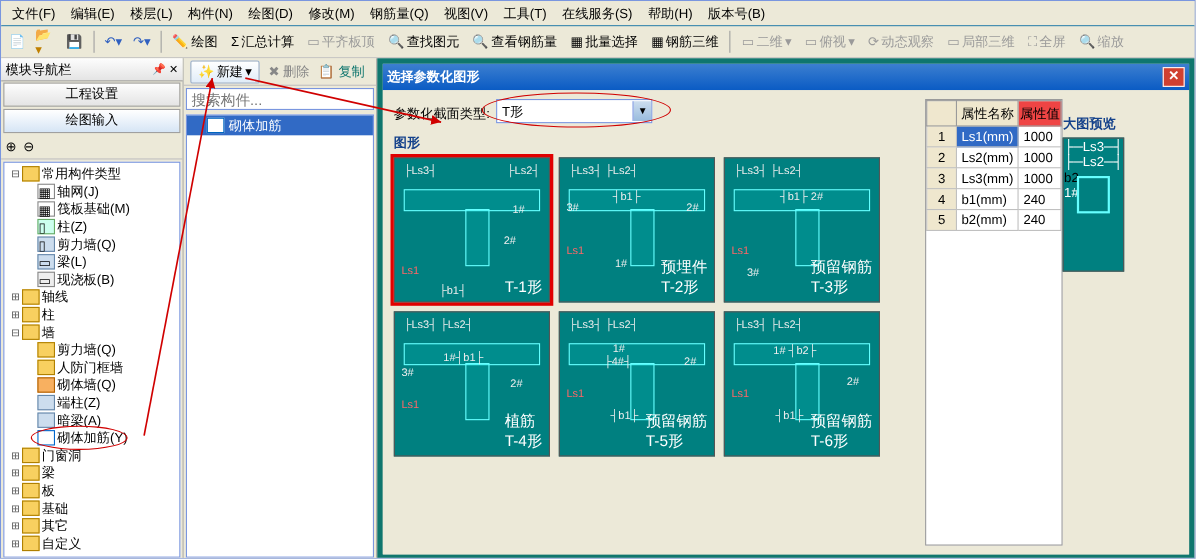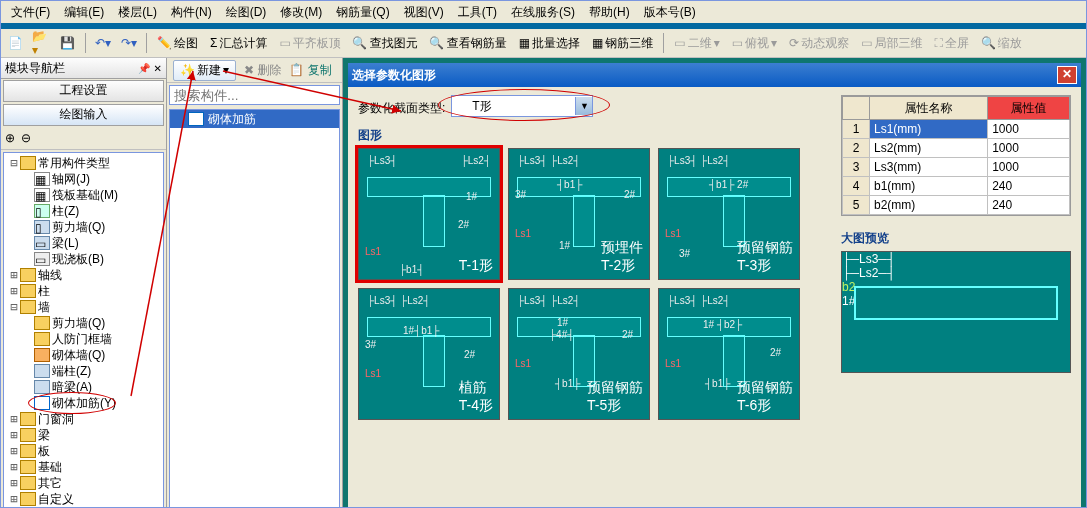--- a/index.html
+++ b/index.html
@@ -1,18 +1,18 @@
 <!DOCTYPE html>
 <html><head>
 <meta charset="utf-8">
 <style>
   html,body{margin:0;padding:0;font-family:"Microsoft YaHei","SimSun",sans-serif;font-size:12px;color:#000;background:#ece9d8;}
   .app{width:1087px;height:508px;position:relative;overflow:hidden;border:1px solid #7a96df;box-sizing:border-box;background:#ece9d8;}
   
-  .menubar{height:22px;display:flex;align-items:center;padding:0 4px;gap:2px;background:#ece9d8;border-bottom:6px solid #0369a1;}
+  .menubar{height:22px;display:flex;align-items:center;padding:0 4px;gap:2px;background:#ece9d8;border-bottom:1px solid #0369a1;}
   .menubar span{padding:2px 6px;cursor:default;}
   
   .toolbar{height:28px;display:flex;align-items:center;padding:0 4px;gap:4px;background:#ece9d8;border-bottom:1px solid #c0c0c0;}
   .tbtn{width:20px;height:20px;border:1px solid transparent;display:flex;align-items:center;justify-content:center;}
   .sep{width:1px;height:20px;background:#a0a0a0;margin:0 2px;}
   .tlabel{display:flex;align-items:center;gap:2px;padding:0 4px;}
   .tlabel.gray{color:#9a9a9a;}
   
   .main{display:flex;height:calc(100% - 50px);}
   .left{width:165px;border-right:1px solid #a0a0a0;display:flex;flex-direction:column;background:#ece9d8;}
@@ -40,29 +40,29 @@
   .mlrow .ic{width:14px;height:12px;background:#fff;border:1px solid #0066c0;margin-right:4px;}
   .mlrow.sel{background:#316ac5;color:#fff;}
   
   .right{flex:1;display:flex;flex-direction:column;border:5px solid #0f766e;margin:0;}
   .dlgtitle{height:24px;background:linear-gradient(#3c7fd0,#0a5bc4);color:#fff;font-weight:bold;display:flex;align-items:center;justify-content:space-between;padding:0 4px;}
   .dlgtitle .x{width:18px;height:16px;background:#d04030;border:1px solid #fff;color:#fff;text-align:center;line-height:14px;font-weight:bold;}
   .dlgbody{flex:1;background:#ece9d8;padding:8px 10px;display:flex;gap:10px;overflow:hidden;}
   .dleft{flex:1;display:flex;flex-direction:column;}
   .row1{display:flex;align-items:flex-end;gap:6px;margin-bottom:8px;}
   .combo{display:flex;align-items:center;border:1px solid #7a96df;background:#fff;height:20px;width:140px;}
-  .combo span{flex:1;padding:0 20px;}
+  .combo span{flex:1;padding:0 4px;}
   .combo .dd{width:16px;height:18px;background:linear-gradient(#cde,#9bd);border-left:1px solid #7a96df;text-align:center;font-size:9px;line-height:18px;}
   .ellipse{position:absolute;border:1.5px solid #d00000;border-radius:50%/50%;pointer-events:none;}
   .seclabel{color:#15428b;font-weight:bold;margin:2px 0 4px;}
   .grid{display:flex;flex-wrap:wrap;gap:8px;}
   .thumb{width:140px;height:130px;background:#008080;border:1px solid #555;position:relative;color:#fff;}
   .thumb.sel{outline:3px solid #e00000;}
   .thumb .cap{position:absolute;right:6px;bottom:4px;font-size:14px;}
-  .dr{width:230px;display:flex;flex-direction:column;}
+  .dr{width:230px;display:flex;flex-direction:row;}
   .proptbl{border:1px solid #9a9a9a;background:#fff;}
   .proptbl table{border-collapse:collapse;width:100%;}
   .proptbl th{background:#efe7ce;border:1px solid #9a9a9a;font-weight:normal;height:20px;}
   .proptbl th.val{background:#ef4444;}
   .proptbl td{border:1px solid #c0c0c0;height:18px;padding:0 4px;}
   .proptbl td.idx{background:#efe7ce;text-align:center;width:18px;}
   .proptbl tr.sel td.name{background:#316ac5;color:#fff;}
   .preview{margin-top:12px;}
   .pvimg{height:120px;background:#008080;border:1px solid #555;position:relative;}
   
@@ -385,21 +385,21 @@
                   </tr>
             </tbody>
               </table>
           </div>
           <div class="preview">
             <div class="seclabel">大图预览</div>
             <div class="pvimg">
               <div class="txt" style="left:14px;top:12px;color:#fff">├─Ls3─┤</div>
               <div class="txt" style="right:14px;top:12px;color:#fff">├─Ls2─┤</div>
               <div style="position:absolute;left:12px;right:12px;top:34px;height:30px;border:2px solid #6ff"></div>
-              <div class="txt" style="right:40px;top:40px;color:#bef264">b2</div>
+              <div class="txt" style="right:40px;top:40px;color:#000000">b2</div>
               <div class="txt" style="right:20px;bottom:10px;color:#fff">1#</div>
             </div>
           </div>
         </div>
       </div>
     </div>
   </div>
 
   <svg class="arrow" width="1087" height="508">
     <defs>

